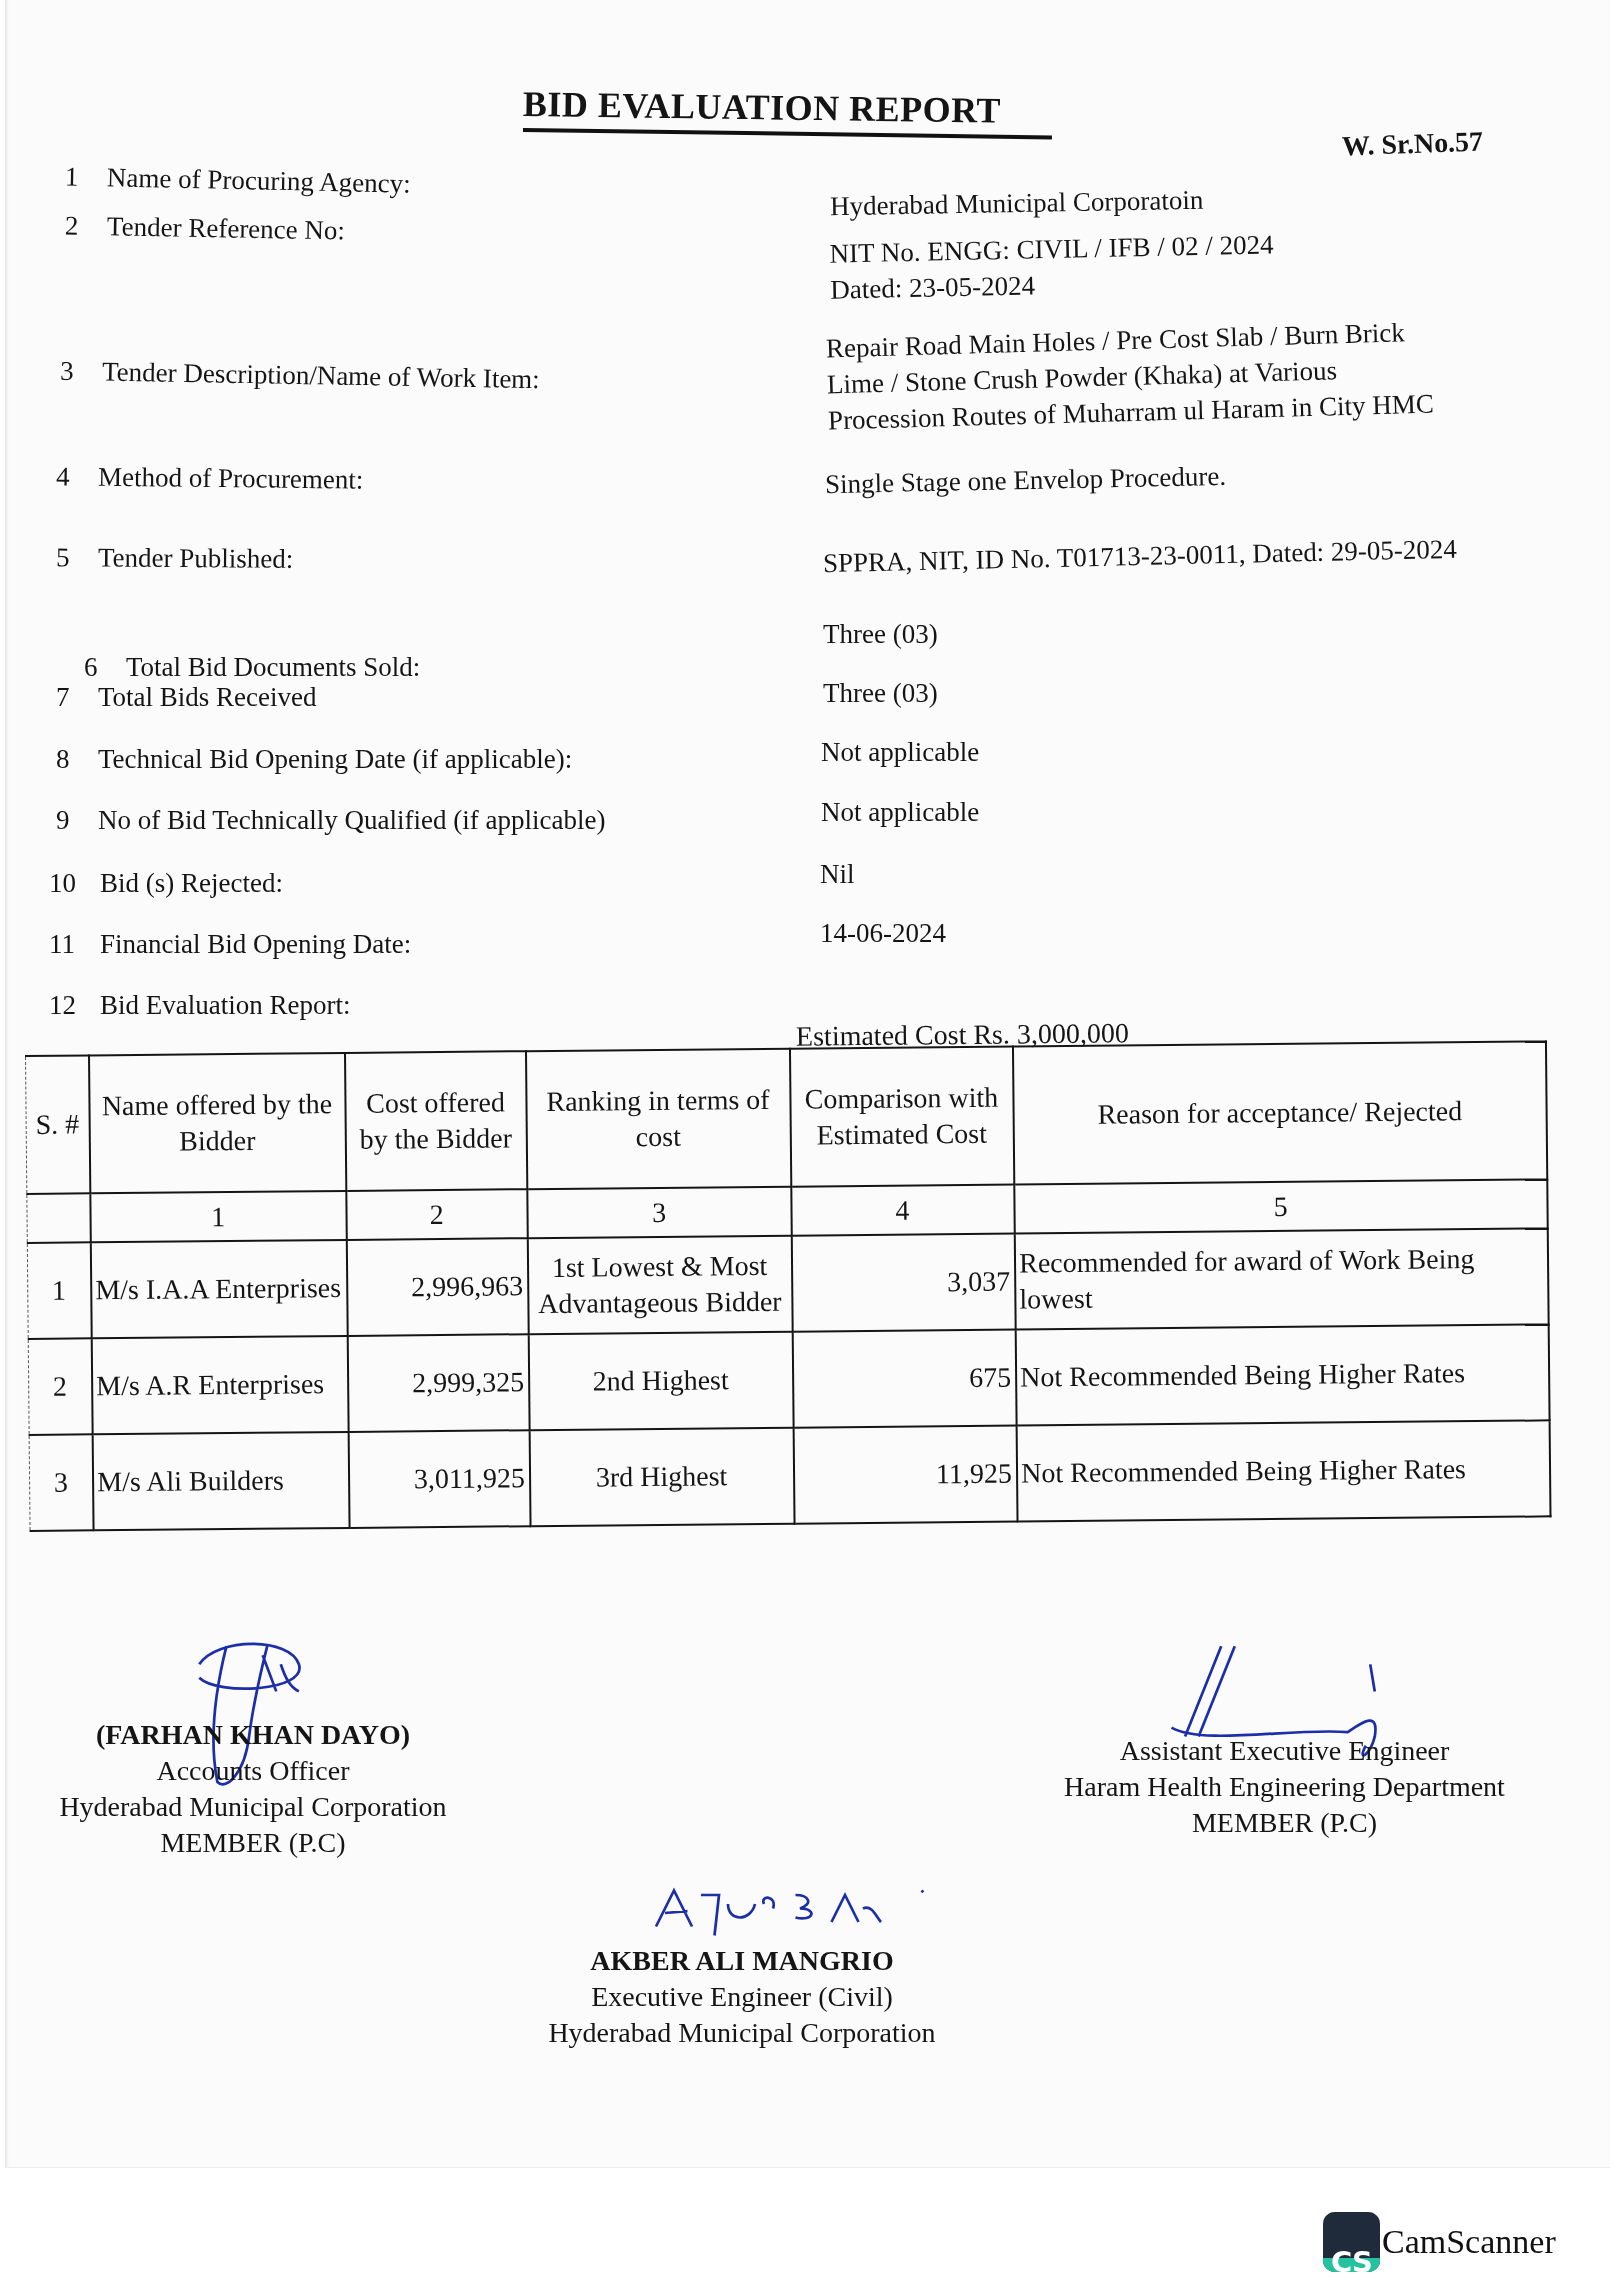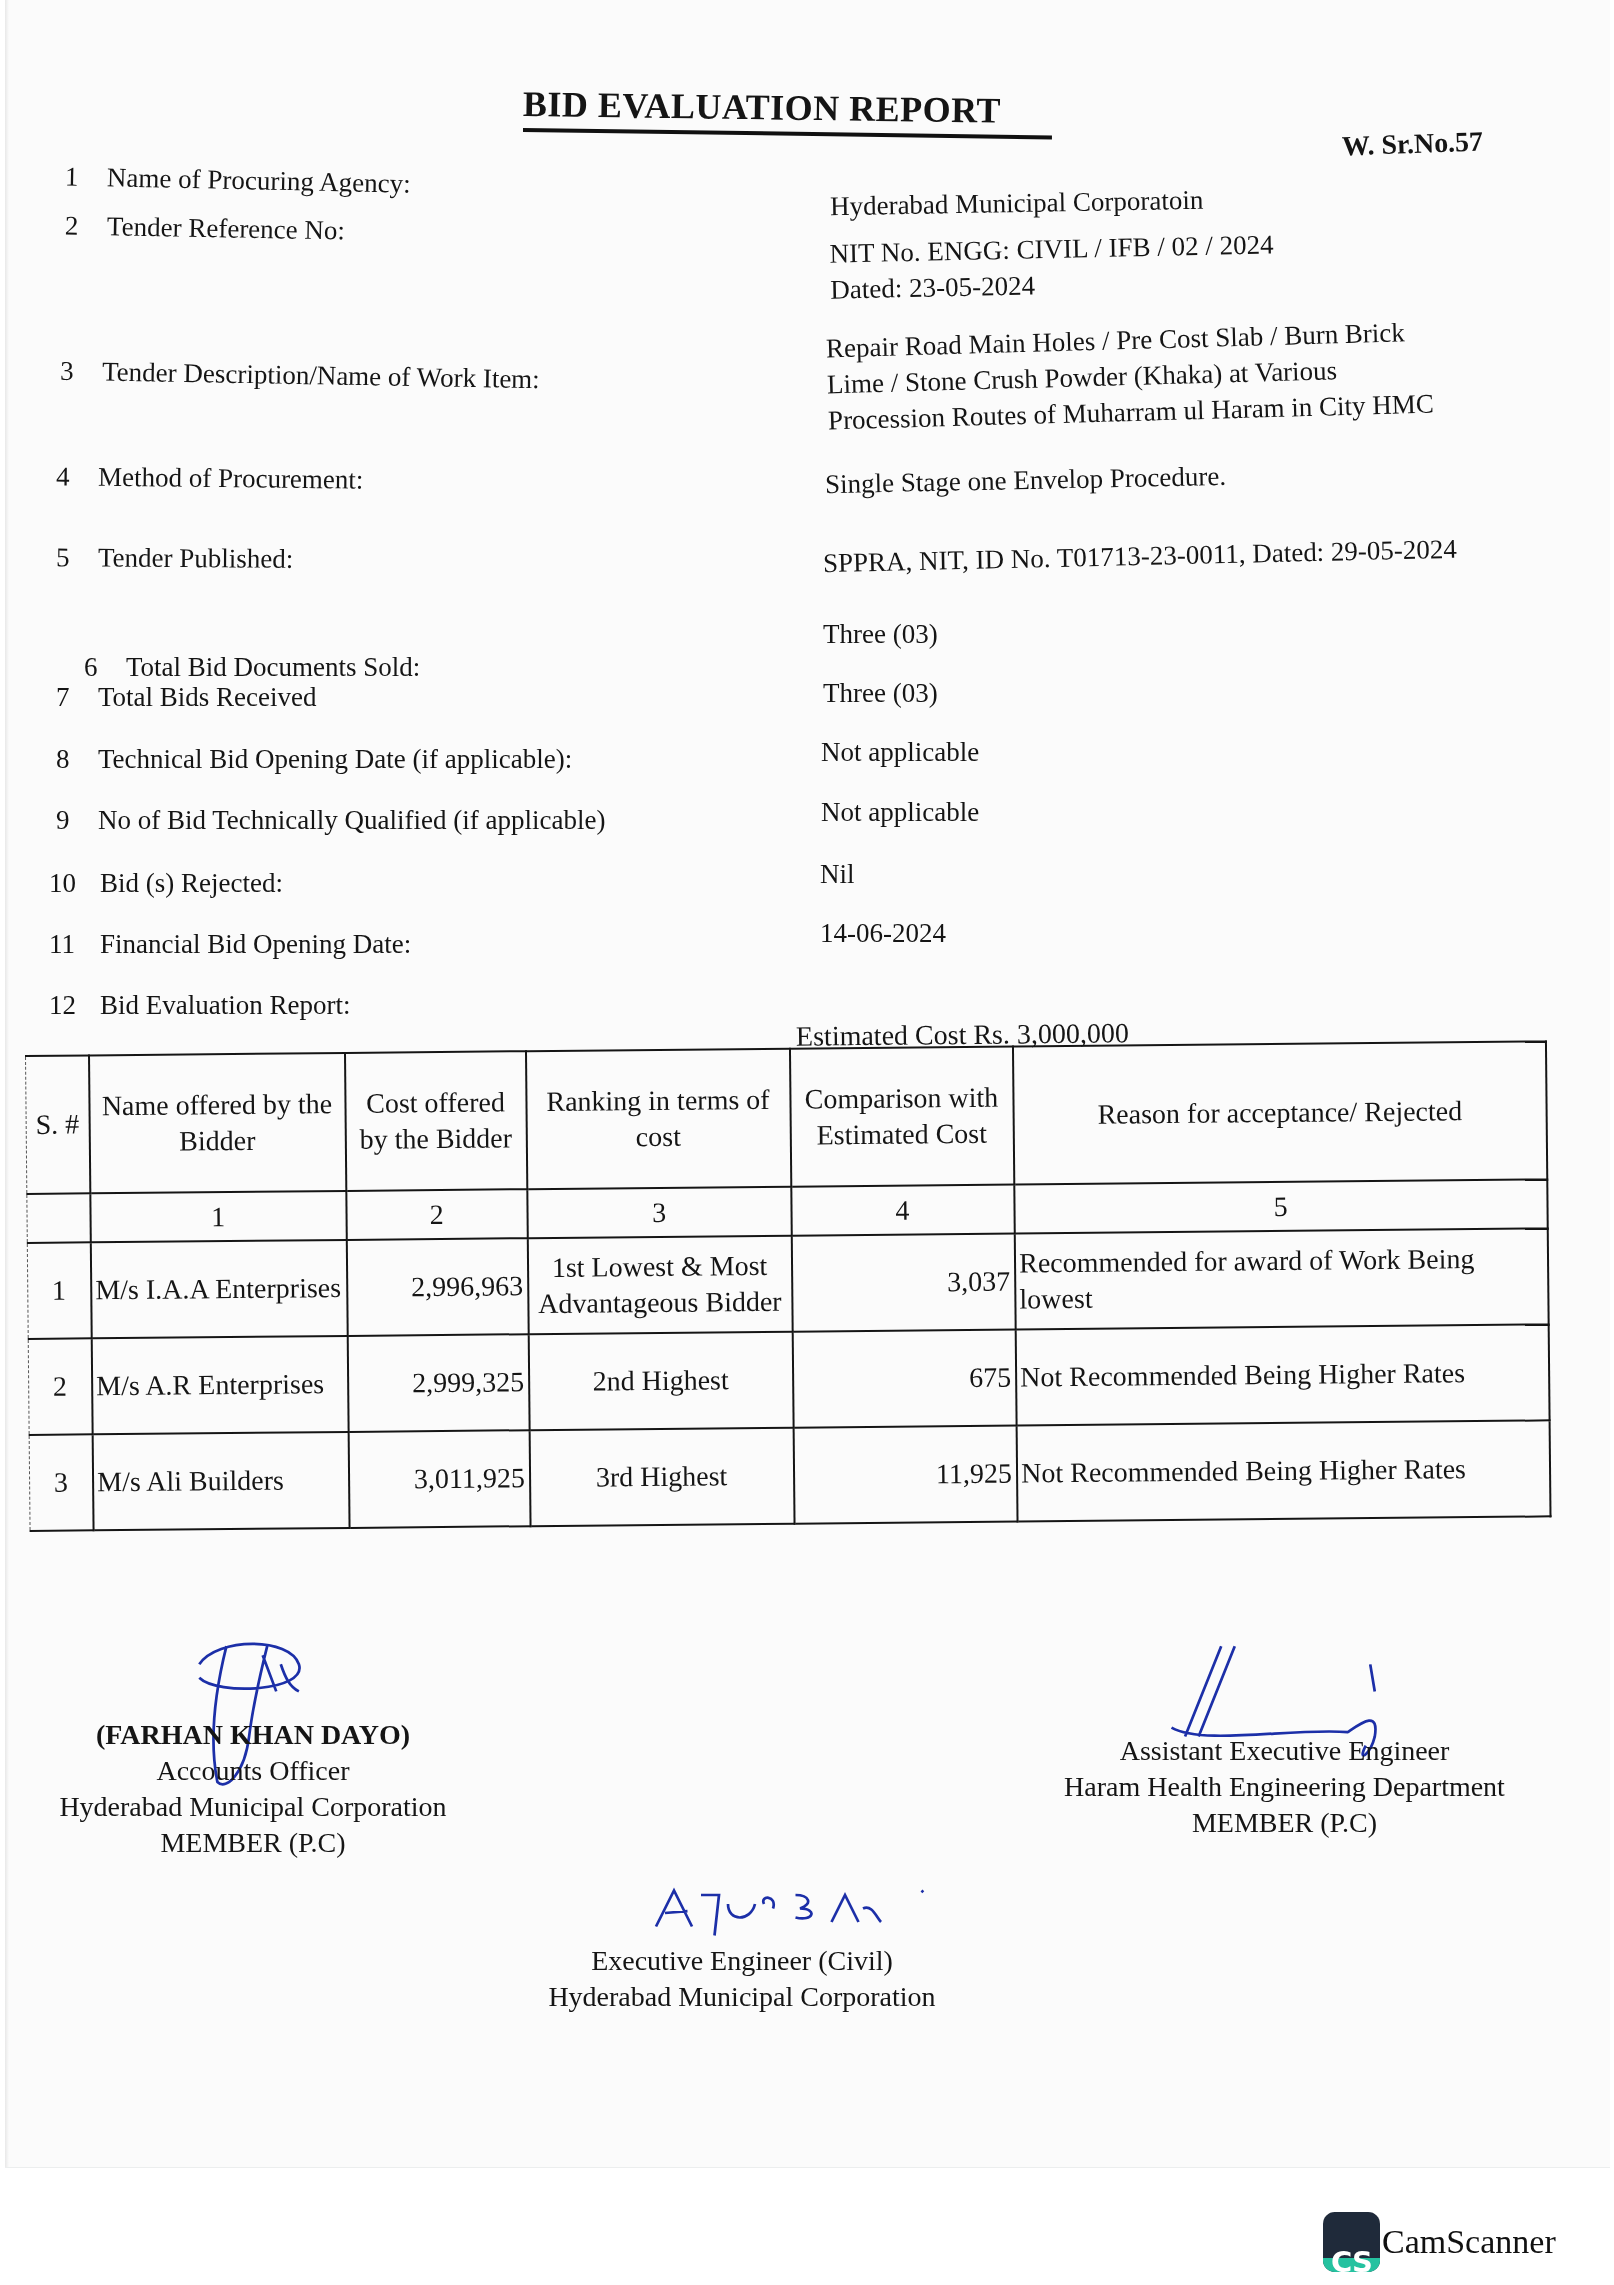--- a/index.html
+++ b/index.html
@@ -199,20 +199,21 @@
 <div class="sig" style="left:1013px;top:1733px;width:543px;">
   <div>Assistant Executive Engineer</div>
   <div>Haram Health Engineering Department</div>
   <div>MEMBER (P.C)</div>
 </div>
 
 <svg class="sig-ink" style="left:651px;top:1886px;" width="289" height="54" viewBox="0 0 320 60">
   <path d="M5 45 L 25 5 L 45 45 M15 30 L 40 28 M55 10 L 75 10 L 70 55 M85 20 C 85 40, 110 40, 115 20 M125 20 C 120 10, 140 10, 135 25 M160 10 C 175 10, 180 20, 165 25 C 185 25, 180 40, 160 35 M200 40 L 215 10 L 230 40 M235 25 C 245 20, 250 35, 255 40 M300 5 L 302 7" stroke="#1c2fa8" stroke-width="3" fill="none"></path>
 </svg>
 <div class="sig" style="left:507px;top:1943px;width:470px;">
+  <div class="name-line">AKBER ALI MANGRIO</div>
   <div>Executive Engineer (Civil)</div>
   <div>Hyderabad Municipal Corporation</div>
 </div>
 
 <div class="camscanner">
   <div class="cs-logo">
     <div class="cs-teal"></div>
     <div class="cs-txt">CS</div>
   </div>
   <div class="cs-label">CamScanner</div>

